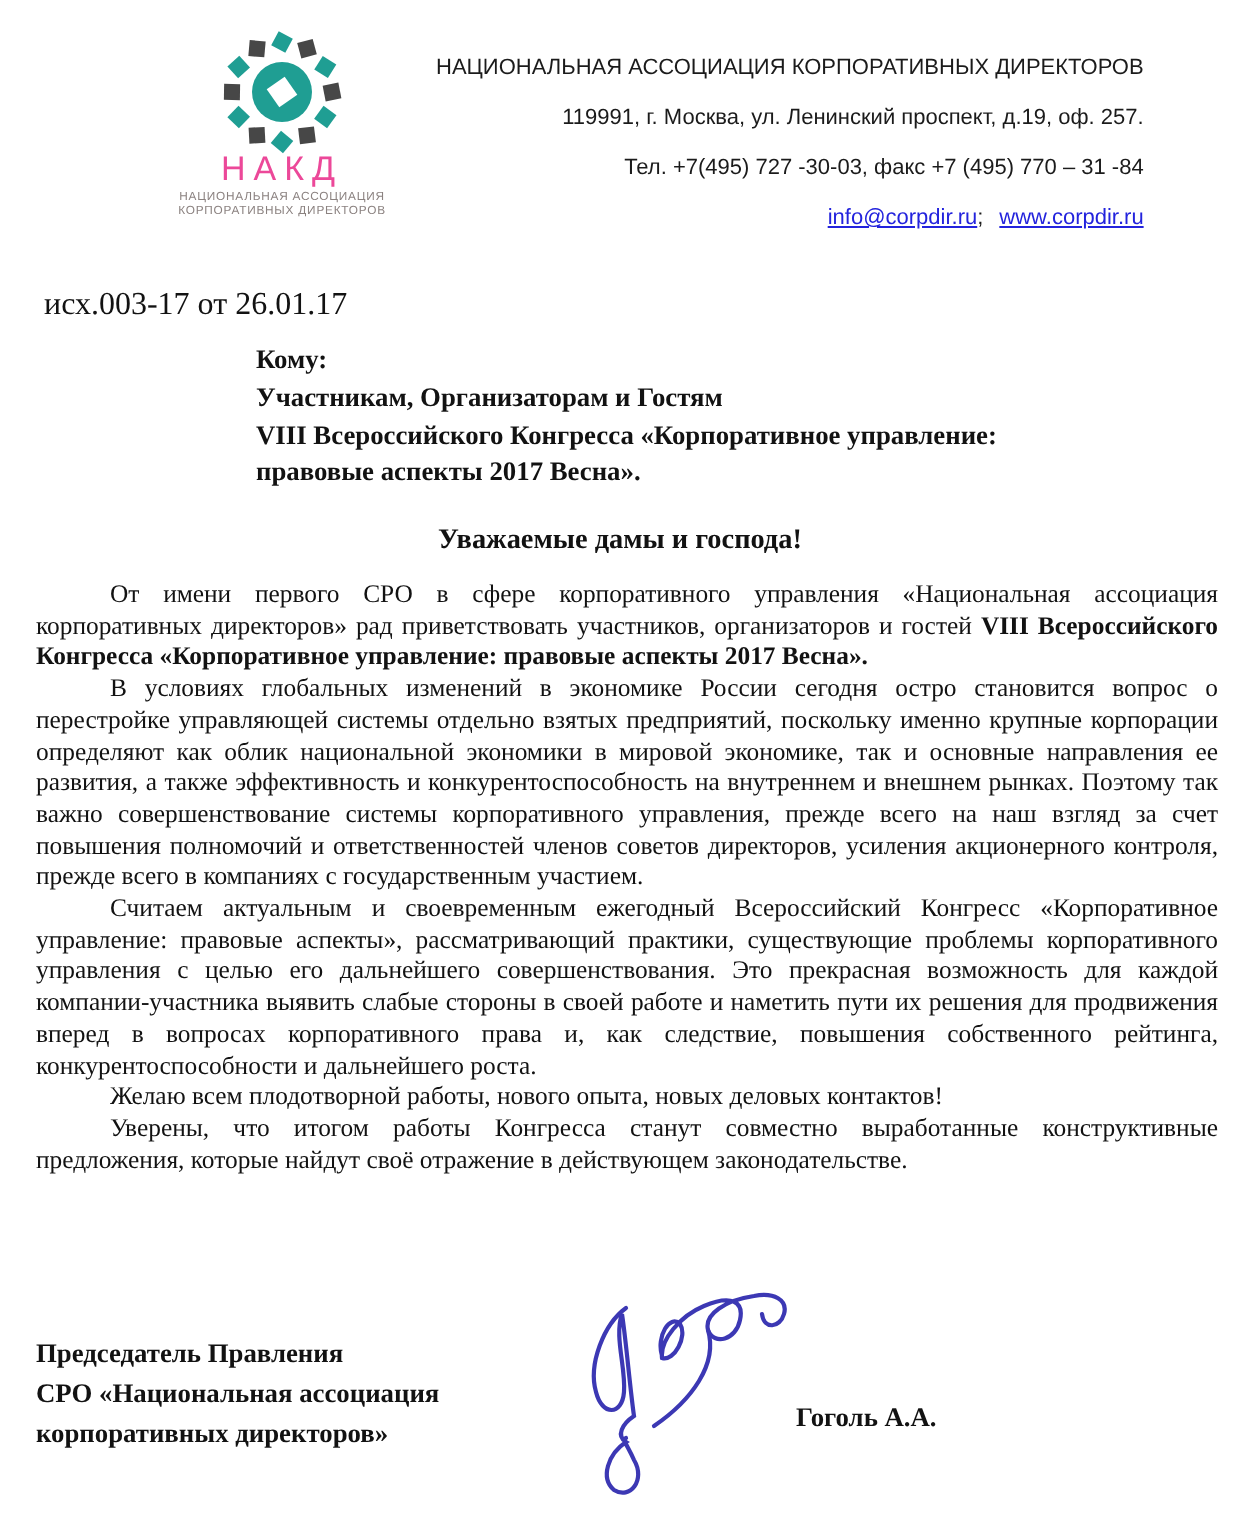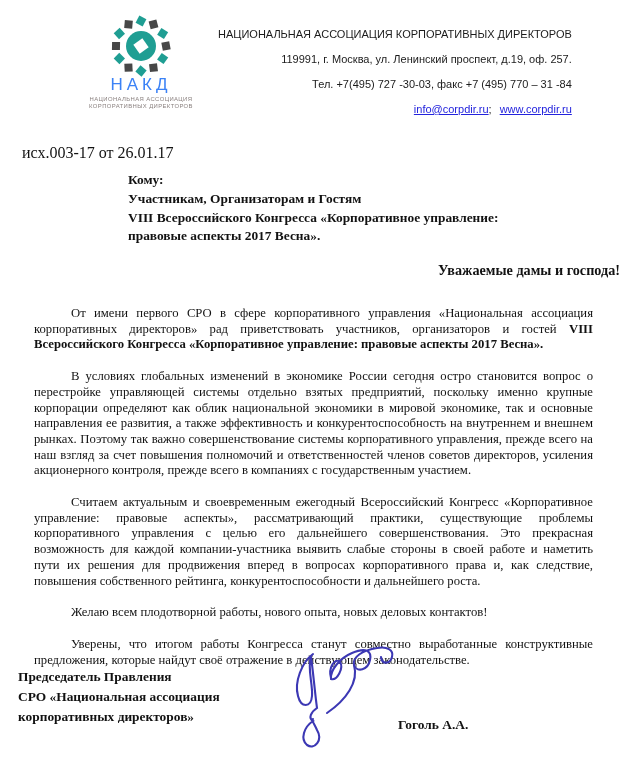--- a/index.html
+++ b/index.html
@@ -16,48 +16,48 @@
     position:absolute;left:50%;top:50%;width:30px;height:30px;border-radius:50%;
     background:var(--teal);transform:translate(-50%,-50%);
   }
   .logo-diamond{
     position:absolute;left:50%;top:50%;width:11px;height:11px;background:#ffffff;
     transform:translate(-50%,-50%) rotate(55deg);
   }
   .ring-sq{position:absolute;left:50%;top:50%;width:8px;height:8px;}
   .logo-acronym{
     font-family:"Liberation Sans", sans-serif;font-size:17px;letter-spacing:4px;
-    color:#3b82f6;line-height:18px;margin-top:-2px;
+    color:#ec4899;line-height:18px;margin-top:-2px;
   }
   .logo-caption{
     font-family:"Liberation Sans", sans-serif;font-size:5.9px;letter-spacing:.4px;
     color:#8b8280;line-height:7px;margin-top:2px;
   }
   .contacts{position:absolute;left:218px;top:28px;font-family:"Liberation Sans", sans-serif;
     font-size:11px;color:#1b1b1b;line-height:12px;}
   .contacts .line{margin-bottom:13px;white-space:nowrap;text-align:right;}
   .contacts a{color:var(--link);text-decoration:underline;cursor:pointer;}
   .links-gap{display:inline-block;width:8px;}
   
   .ref-line{position:absolute;left:22px;top:144px;font-size:16px;}
   .recipient{
     position:absolute;right:12px;top:171px;width:480px;
     font-weight:bold;font-size:13.4px;line-height:18.8px;
   }
   
-  .salutation{position:absolute;left:0;right:0;top:262px;text-align:right;
+  .salutation{position:absolute;left:0;right:0;top:262px;text-align:center;
     font-weight:bold;font-size:14.2px;}
   .body-text{position:absolute;left:18px;right:11px;top:290px;}
-  .body-text p{margin:16px;text-indent:37px;text-align:justify;
+  .body-text p{margin:0;text-indent:37px;text-align:justify;
     font-size:12.7px;line-height:15.7px;}
   .bold{font-weight:bold;}
   
   .sig-title{position:absolute;left:18px;top:667px;font-weight:bold;
     font-size:13.4px;line-height:20px;}
-  .sig-name{position:absolute;left:398px;top:701px;font-weight:bold;font-size:13.4px;margin-top:16px;}
+  .sig-name{position:absolute;left:398px;top:701px;font-weight:bold;font-size:13.4px;}
   .sig-svg{position:absolute;left:280px;top:642px;}
 </style>
 </head>
 <body>
 
 <div class="page" style="--teal: #1f9e93; --dark: #474747; --link: #2323dd;">
 
   <div class="logo-block">
     <div class="logo-mark">
       <div class="logo-ring" id="logo-ring">

